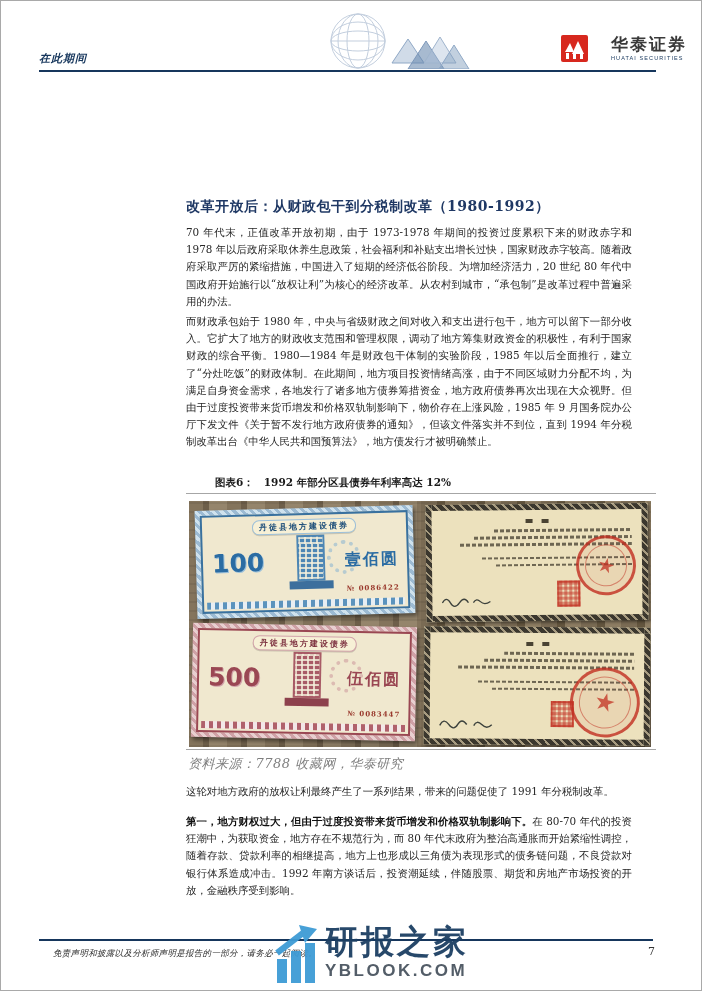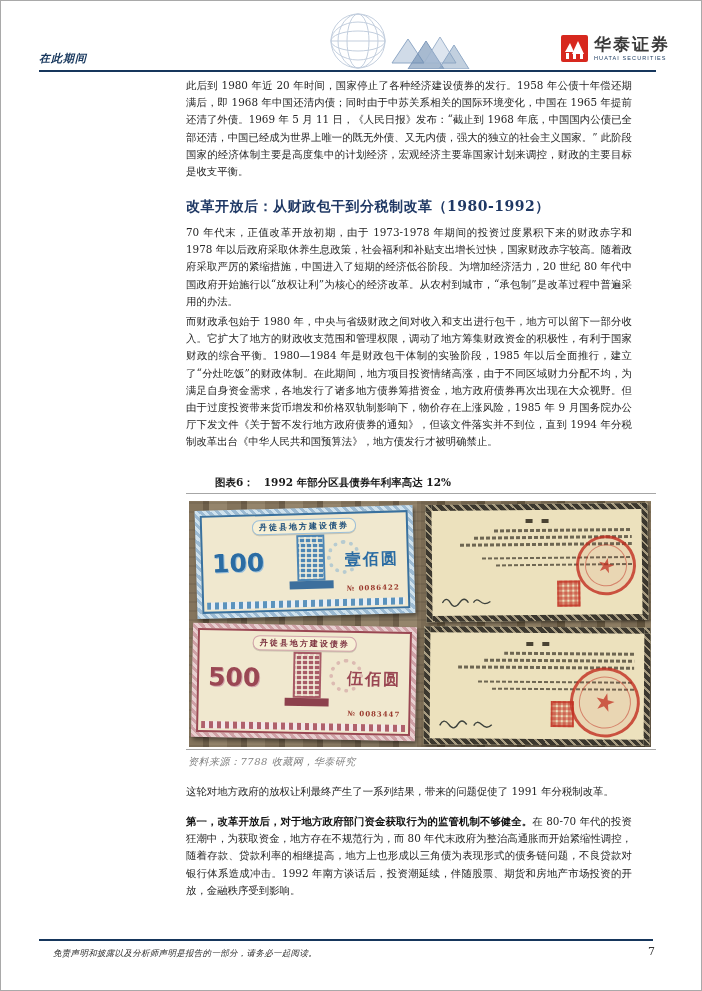--- a/index.html
+++ b/index.html
@@ -8,40 +8,40 @@
   #page {
     position:relative; width:702px; height:991px; background:#ffffff;
     border:1px solid #a9a9a9; overflow:hidden; margin:0 auto;
   }
   
   .report-category {
     position:absolute; left:38px; top:50px; font-size:11px; font-weight:bold;
     font-style:italic; color:#16365c; letter-spacing:1px;
   }
   .header-deco { position:absolute; left:295px; top:10px; }
-  .brand { position:absolute; left:560px; top:34px; display:flex; align-items:center; gap:6px; }
+  .brand { position:absolute; left:560px; top:34px; display:flex; align-items:center; gap:23px; }
   .brand-text { display:flex; flex-direction:column; line-height:1; }
   .brand-cn { font-size:17px; font-weight:bold; color:#3a3a3a; letter-spacing:2px; font-family:"DejaVu Sans", sans-serif; }
   .brand-en { font-size:5.5px; color:#16365c; letter-spacing:1.1px; margin-top:3px; font-family:"Liberation Sans", sans-serif; }
   .header-rule { position:absolute; left:38px; top:69px; width:617px; height:2px; background:#16365c; }
   
   .body-text {
     position:absolute; left:185px; width:446px; font-size:10.4px; line-height:17.2px;
     color:#262626; text-align:justify;
   }
   .section-heading {
     position:absolute; left:185px; width:446px; font-size:14px; font-weight:bold;
     color:#1f3864; letter-spacing:0.5px;
   }
   .lead-bold { font-weight:bold; color:#111; }
   
   .fig-caption { position:absolute; left:185px; width:470px; font-size:10.5px; font-weight:bold; color:#1a1a1a; }
   .fig-caption .fig-label { margin-right:10px;margin-left:29px; }
   .fig-rule { position:absolute; left:185px; width:470px; height:1px; background:#a6a6a6; }
-  .fig-source { position:absolute; left:187px; font-size:10px; font-style:italic; color:#7f7f7f; letter-spacing:0.5px; }
+  .fig-source { position:absolute; left:187px; font-size:13px; font-style:italic; color:#7f7f7f; letter-spacing:0.5px; }
   .photo { position:absolute; left:188px; top:500px; width:462px; height:246px; overflow:hidden; background:#8a7a61; }
   .photo-left {
     position:absolute; left:0; top:0; width:232px; height:246px;
     background:
       repeating-linear-gradient(0deg, rgba(0,0,0,.07) 0 2px, rgba(255,255,255,0) 2px 9px),
       repeating-linear-gradient(90deg, #84745c 0 14px, #6e5f4a 14px 20px, #95856c 20px 38px);
   }
   .photo-right {
     position:absolute; left:232px; top:0; width:230px; height:246px;
     background:
@@ -170,21 +170,20 @@
       <rect x="12" y="18" width="3" height="6" fill="#ffffff"></rect>
       <rect x="19" y="18" width="3" height="6" fill="#ffffff"></rect>
     </svg>
     <div class="brand-text">
       <span class="brand-cn">华泰证券</span>
       <span class="brand-en">HUATAI SECURITIES</span>
     </div>
   </div>
   <div class="header-rule"></div>
 
-  <p class="body-text" style="top:76px">此后到 1980 年近 20 年时间，国家停止了各种经济建设债券的发行。1958 年公债十年偿还期满后，即 1968 年中国还清内债；同时由于中苏关系相关的国际环境变化，中国在 1965 年提前还清了外债。1969 年 5 月 11 日，《人民日报》发布：“截止到 1968 年底，中国国内公债已全部还清，中国已经成为世界上唯一的既无外债、又无内债，强大的独立的社会主义国家。” 此阶段国家的经济体制主要是高度集中的计划经济，宏观经济主要靠国家计划来调控，财政的主要目标是收支平衡。</p>
 
   <h2 class="section-heading" style="top:197px">改革开放后：从财政包干到分税制改革（1980-1992）</h2>
 
   <p class="body-text" style="top:223px">70 年代末，正值改革开放初期，由于 1973-1978 年期间的投资过度累积下来的财政赤字和 1978 年以后政府采取休养生息政策，社会福利和补贴支出增长过快，国家财政赤字较高。随着政府采取严厉的紧缩措施，中国进入了短期的经济低谷阶段。为增加经济活力，20 世纪 80 年代中国政府开始施行以“放权让利”为核心的经济改革。从农村到城市，“承包制”是改革过程中普遍采用的办法。</p>
 
   <p class="body-text" style="top:312px">而财政承包始于 1980 年，中央与省级财政之间对收入和支出进行包干，地方可以留下一部分收入。它扩大了地方的财政收支范围和管理权限，调动了地方筹集财政资金的积极性，有利于国家财政的综合平衡。1980—1984 年是财政包干体制的实验阶段，1985 年以后全面推行，建立了“分灶吃饭”的财政体制。在此期间，地方项目投资情绪高涨，由于不同区域财力分配不均，为满足自身资金需求，各地发行了诸多地方债券筹措资金，地方政府债券再次出现在大众视野。但由于过度投资带来货币增发和价格双轨制影响下，物价存在上涨风险，1985 年 9 月国务院办公厅下发文件《关于暂不发行地方政府债券的通知》，但该文件落实并不到位，直到 1994 年分税制改革出台《中华人民共和国预算法》，地方债发行才被明确禁止。</p>
 
   <div class="fig-caption" style="top:475px">
     <span class="fig-label">图表6：</span><span>1992 年部分区县债券年利率高达 12%</span>
   </div>
@@ -265,20 +264,33 @@
       </div>
 
     </div>
   </div>
 
   <div class="fig-rule" style="top:748px"></div>
   <div class="fig-source" style="top:754px">资料来源：7788 收藏网，华泰研究</div>
 
   <p class="body-text" style="top:782px">这轮对地方政府的放权让利最终产生了一系列结果，带来的问题促使了 1991 年分税制改革。</p>
 
-  <p class="body-text" style="top:812px"><span class="lead-bold">第一，改革开放后，对于地方政府部门资金获取行为的监管机制不够健全。</span><span>在 80-70 年代的投资狂潮中，为获取资金，地方存在不规范行为，而 80 年代末政府为整治高通胀而开始紧缩性调控，随着存款、贷款利率的相继提高，地方上也形成以三角债为表现形式的债务链问题，不良贷款对银行体系造成冲击。1992 年南方谈话后，投资潮延续，伴随股票、期货和房地产市场投资的开放，金融秩序受到影响。</span></p>
+  <p class="body-text" style="top:812px"><span class="lead-bold">第一，地方财权过大，但由于过度投资带来货币增发和价格双轨制影响下。</span><span>在 80-70 年代的投资狂潮中，为获取资金，地方存在不规范行为，而 80 年代末政府为整治高通胀而开始紧缩性调控，随着存款、贷款利率的相继提高，地方上也形成以三角债为表现形式的债务链问题，不良贷款对银行体系造成冲击。1992 年南方谈话后，投资潮延续，伴随股票、期货和房地产市场投资的开放，金融秩序受到影响。</span></p>
 
   <div class="footer-rule"></div>
   <div class="disclaimer">免责声明和披露以及分析师声明是报告的一部分，请务必一起阅读。</div>
   <div class="page-number">7</div>
 
+  <div class="watermark">
+    <svg width="48" height="60" viewBox="0 0 48 60">
+      <rect x="4" y="34" width="10" height="24" fill="#3e9bd5"></rect>
+      <rect x="18" y="26" width="10" height="32" fill="#3e9bd5"></rect>
+      <rect x="32" y="18" width="10" height="40" fill="#3e9bd5"></rect>
+      <path d="M4 28 L30 8" stroke="#3e9bd5" stroke-width="6" fill="none"></path>
+      <polygon points="26,0 44,4 32,18" fill="#3e9bd5"></polygon>
+    </svg>
+    <div class="wm-text">
+      <span class="wm-title">研报之家</span>
+      <span class="wm-site">YBLOOK.COM</span>
+    </div>
+  </div>
 
 </div>
 
 </body></html>

